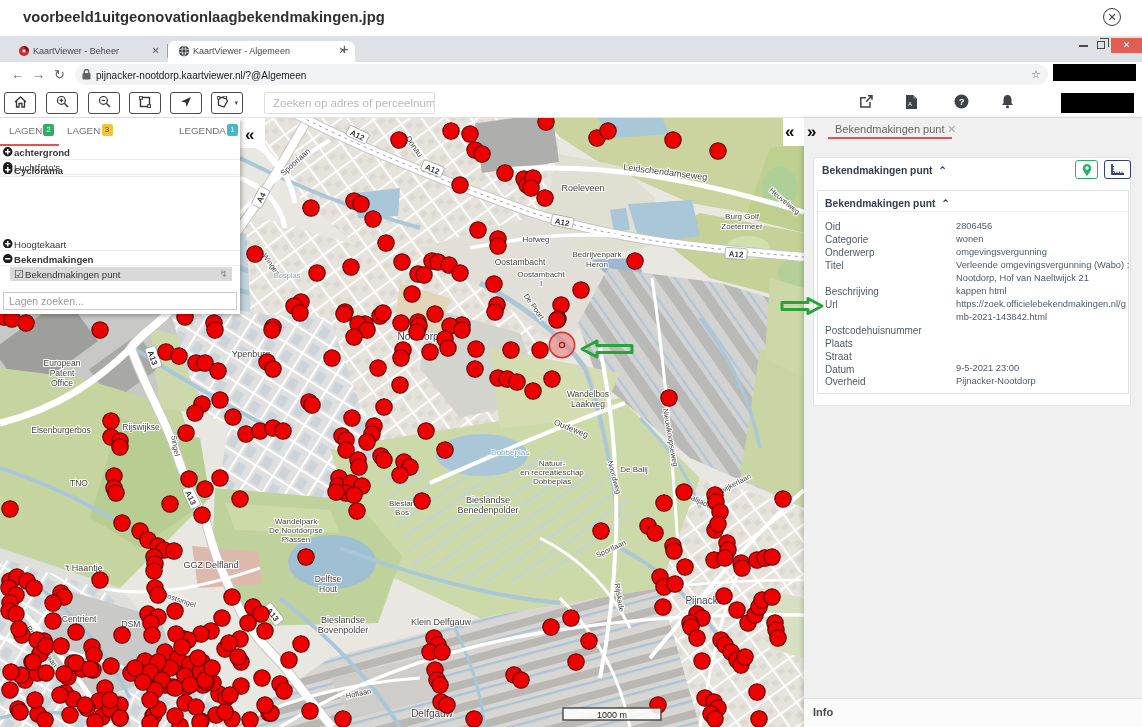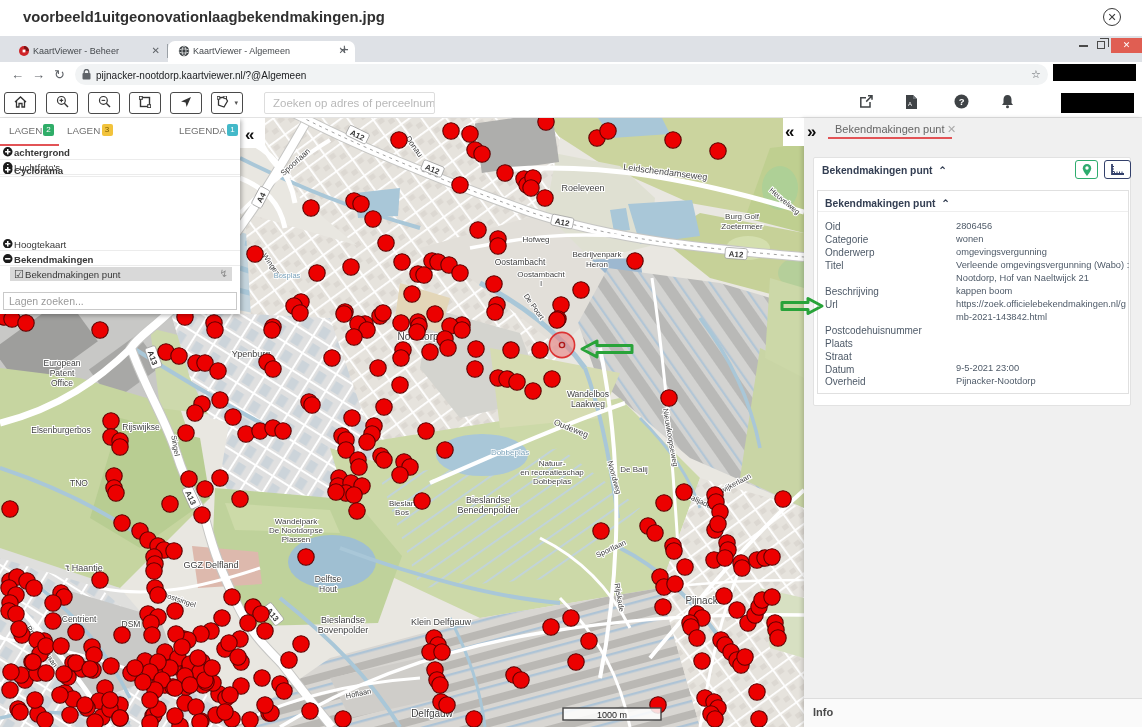--- a/index.html
+++ b/index.html
@@ -927,21 +927,21 @@
   <span class="fl abs" style="top:221px">Oid</span>
   <span class="fv abs" style="top:221px">2806456</span>
   <span class="fl abs" style="top:234px">Categorie</span>
   <span class="fv abs" style="top:234px">wonen</span>
   <span class="fl abs" style="top:247px">Onderwerp</span>
   <span class="fv abs" style="top:247px">omgevingsvergunning</span>
   <span class="fl abs" style="top:260px">Titel</span>
   <span class="fv abs" style="top:260px">Verleende omgevingsvergunning (Wabo) :</span>
   <span class="fv abs" style="top:273px">Nootdorp, Hof van Naeltwijck 21</span>
   <span class="fl abs" style="top:286px">Beschrijving</span>
-  <span class="fv abs" style="top:286px">kappen boom</span>
+  <span class="fv abs" style="top:286px">kappen html</span>
   <span class="fl abs" style="top:299px">Url</span>
   <span class="fv abs" style="top:299px">https://zoek.officielebekendmakingen.nl/g</span>
   <span class="fv abs" style="top:312px">mb-2021-143842.html</span>
   <span class="fl abs" style="top:325px">Postcodehuisnummer</span>
   <span class="fl abs" style="top:338px">Plaats</span>
   <span class="fl abs" style="top:351px">Straat</span>
   <span class="fl abs" style="top:364px">Datum</span>
   <span class="fv abs" style="top:363px">9-5-2021 23:00</span>
   <span class="fl abs" style="top:376px">Overheid</span>
   <span class="fv abs" style="top:376px">Pijnacker-Nootdorp</span>

